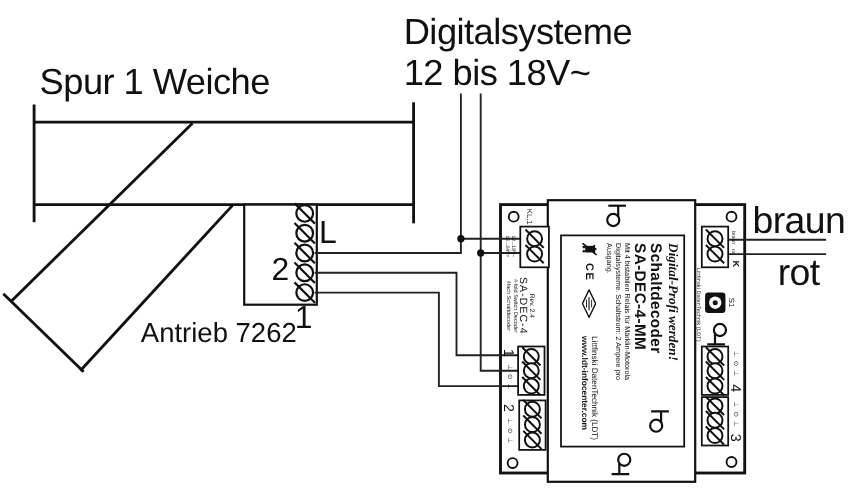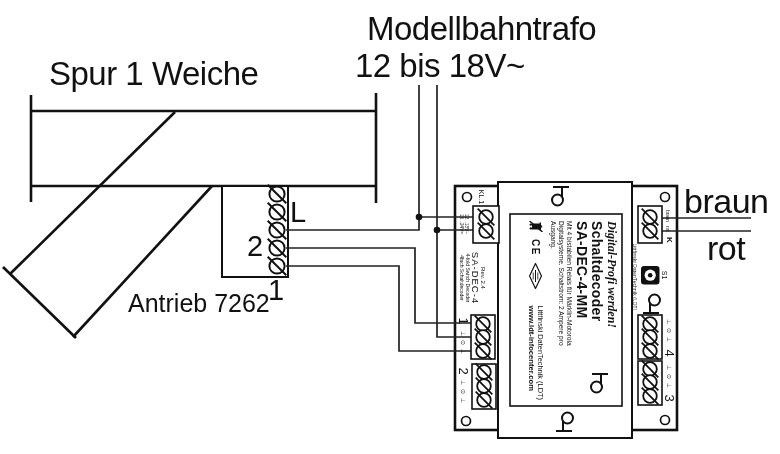--- a/index.html
+++ b/index.html
@@ -140,23 +140,23 @@
     </g>
 
     <g>
       <use href="#lantern" transform="translate(561,196)"></use>
       <use href="#lantern" transform="translate(564,422) rotate(180)"></use>
       <use href="#lantern" transform="translate(651,304) rotate(180)"></use>
       <use href="#lantern" transform="translate(600,383)"></use>
     </g>
   </svg>
 
-  <div class="abs big" style="left:36px;top:55px;margin-left:13px;">Spur 1 Weiche</div>
-  <div class="abs big" style="left:367px;top:10px;">Modellbahntrafo</div>
-  <div class="abs big" style="left:355px;top:47px;">12 bis 18V~</div>
+  <div class="abs big" style="left:36px;top:55px;">Spur 1 Weiche</div>
+  <div class="abs big" style="left:367px;top:10px;">Digitalsysteme</div>
+  <div class="abs big" style="left:367px;top:47px;">12 bis 18V~</div>
   <div class="abs med" style="left:128px;top:289px;">Antrieb 7262</div>
   <div class="abs big" style="left:684px;top:182px;font-size:34px;">braun</div>
   <div class="abs big" style="left:707px;top:229px;font-size:34px;">rot</div>
 
   <div class="abs tlabel" style="left:298px;top:212px;">L</div>
   <div class="abs tlabel" style="left:255px;top:246px;">2</div>
   <div class="abs tlabel" style="left:276px;top:290px;">1</div>
 
   <div class="abs rcw" style="left:481px;top:197px;font-size:7px;">KL.1</div>
   <div class="abs rcw tiny" style="left:464px;top:224px;">

